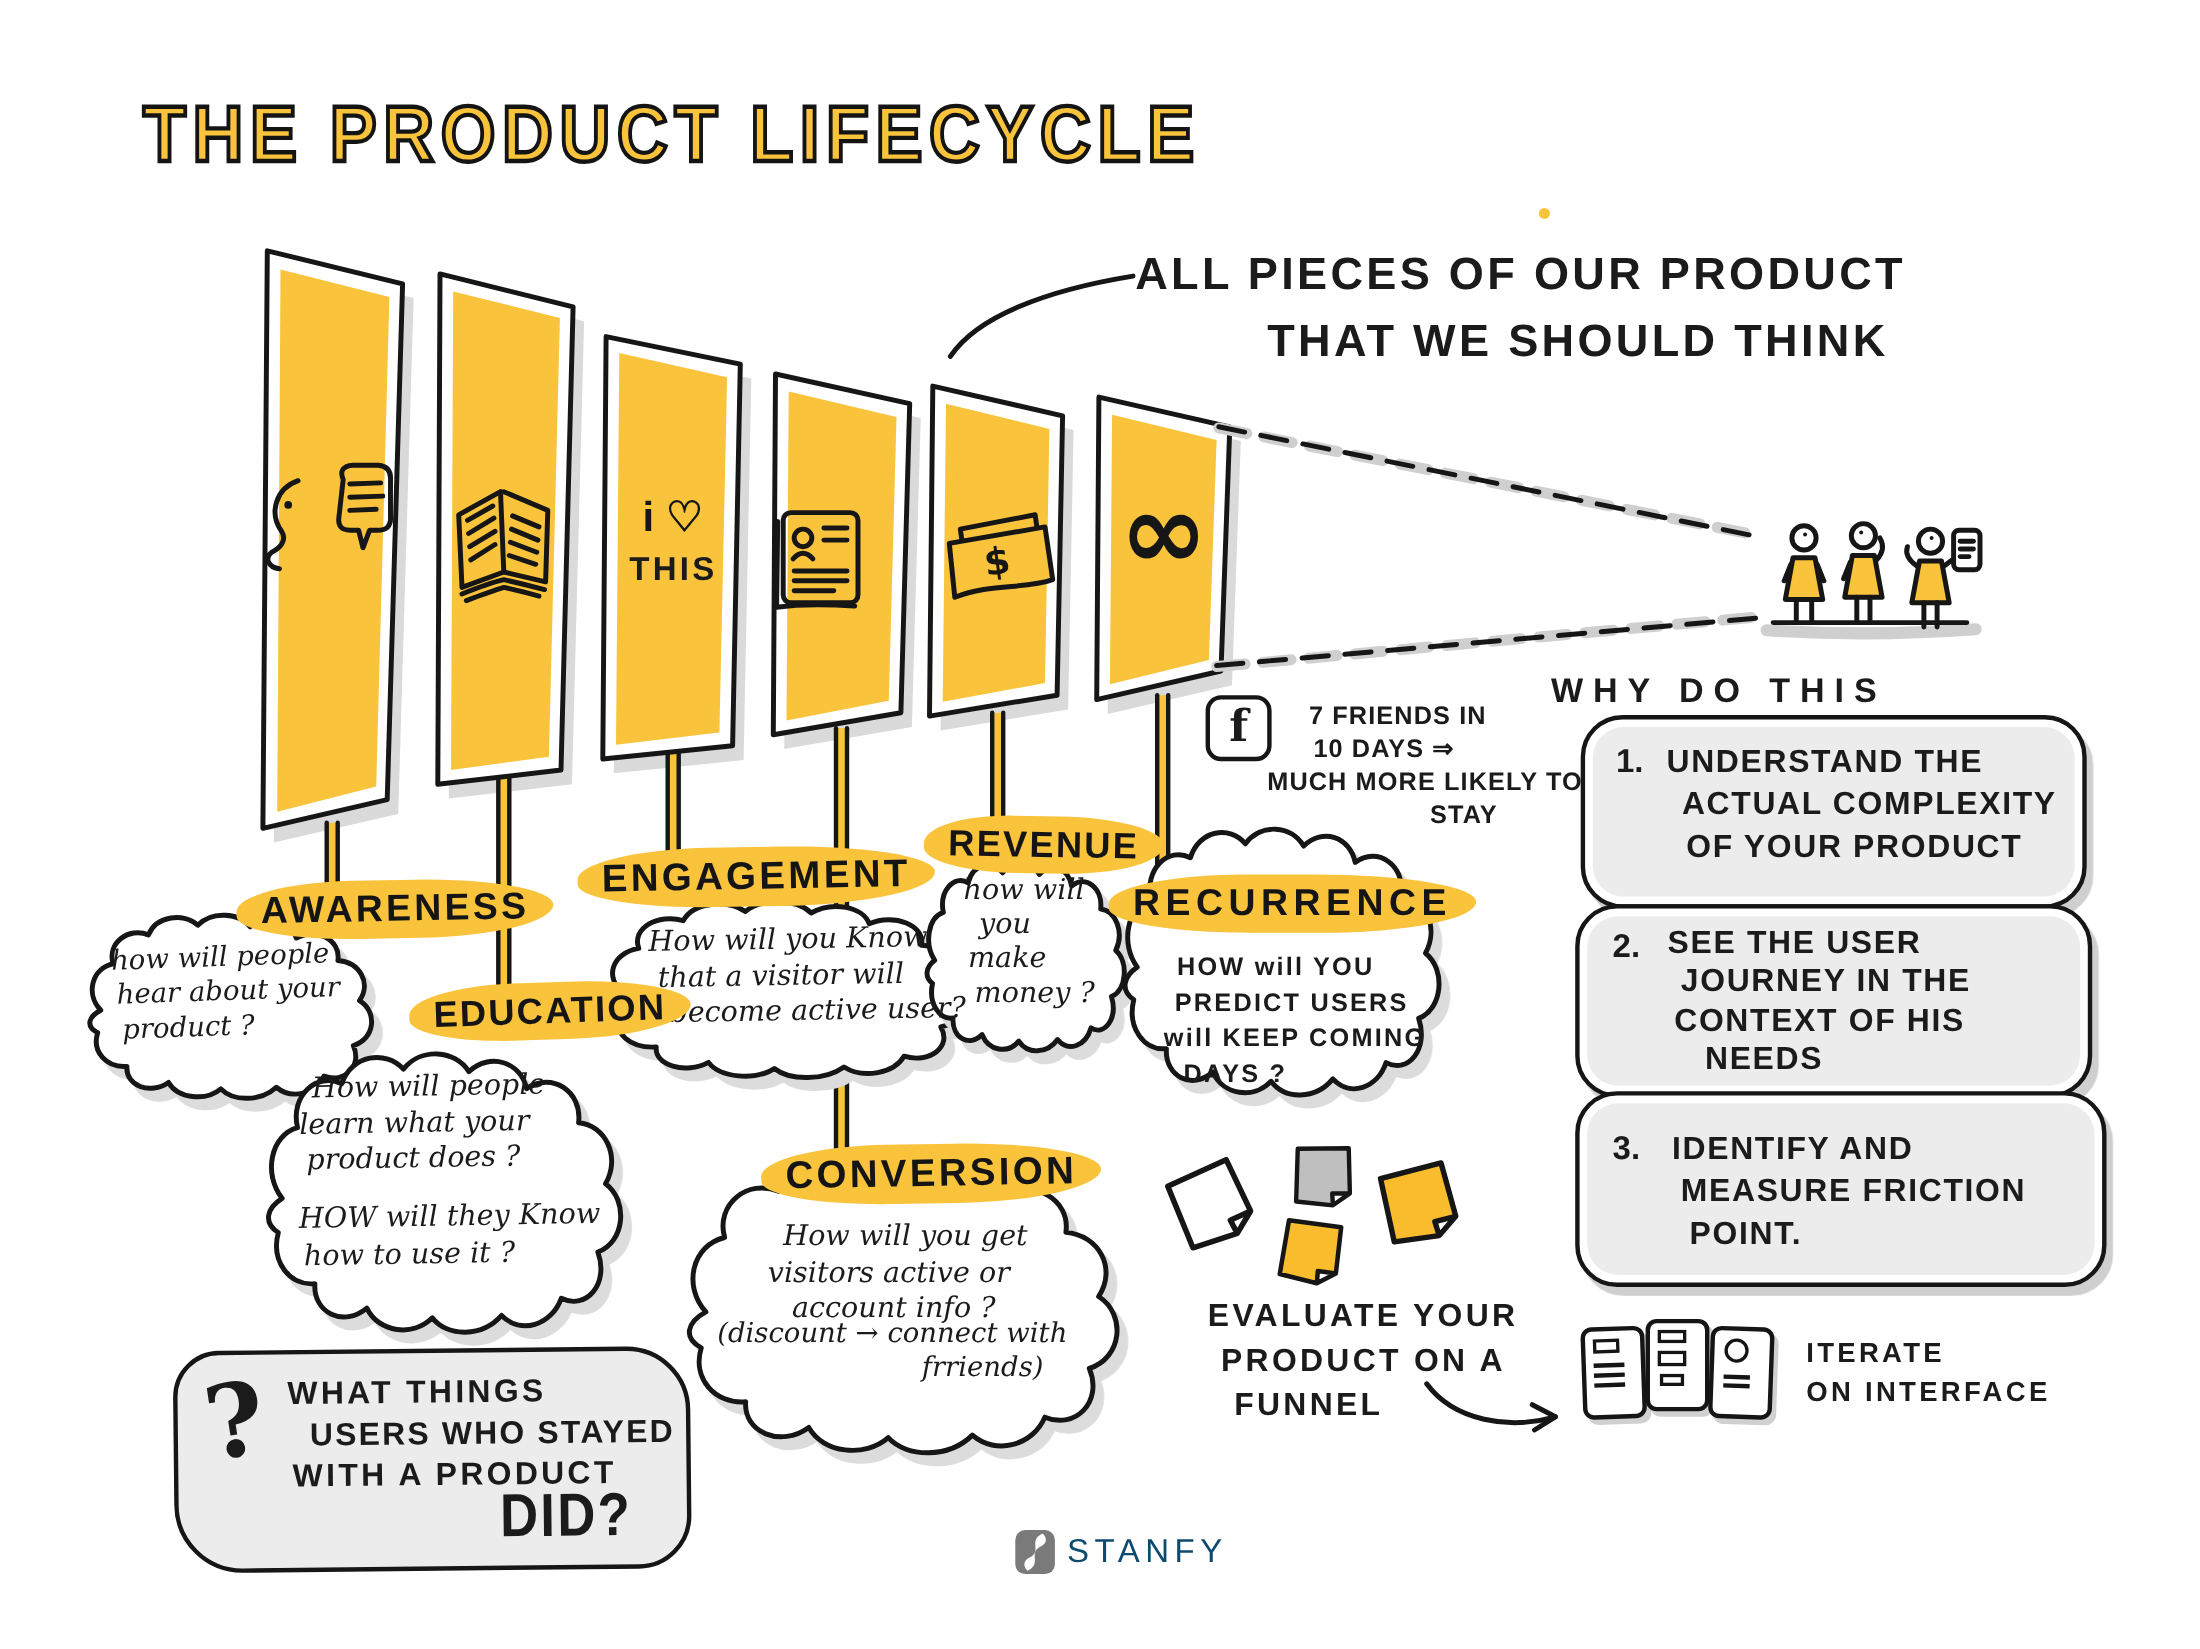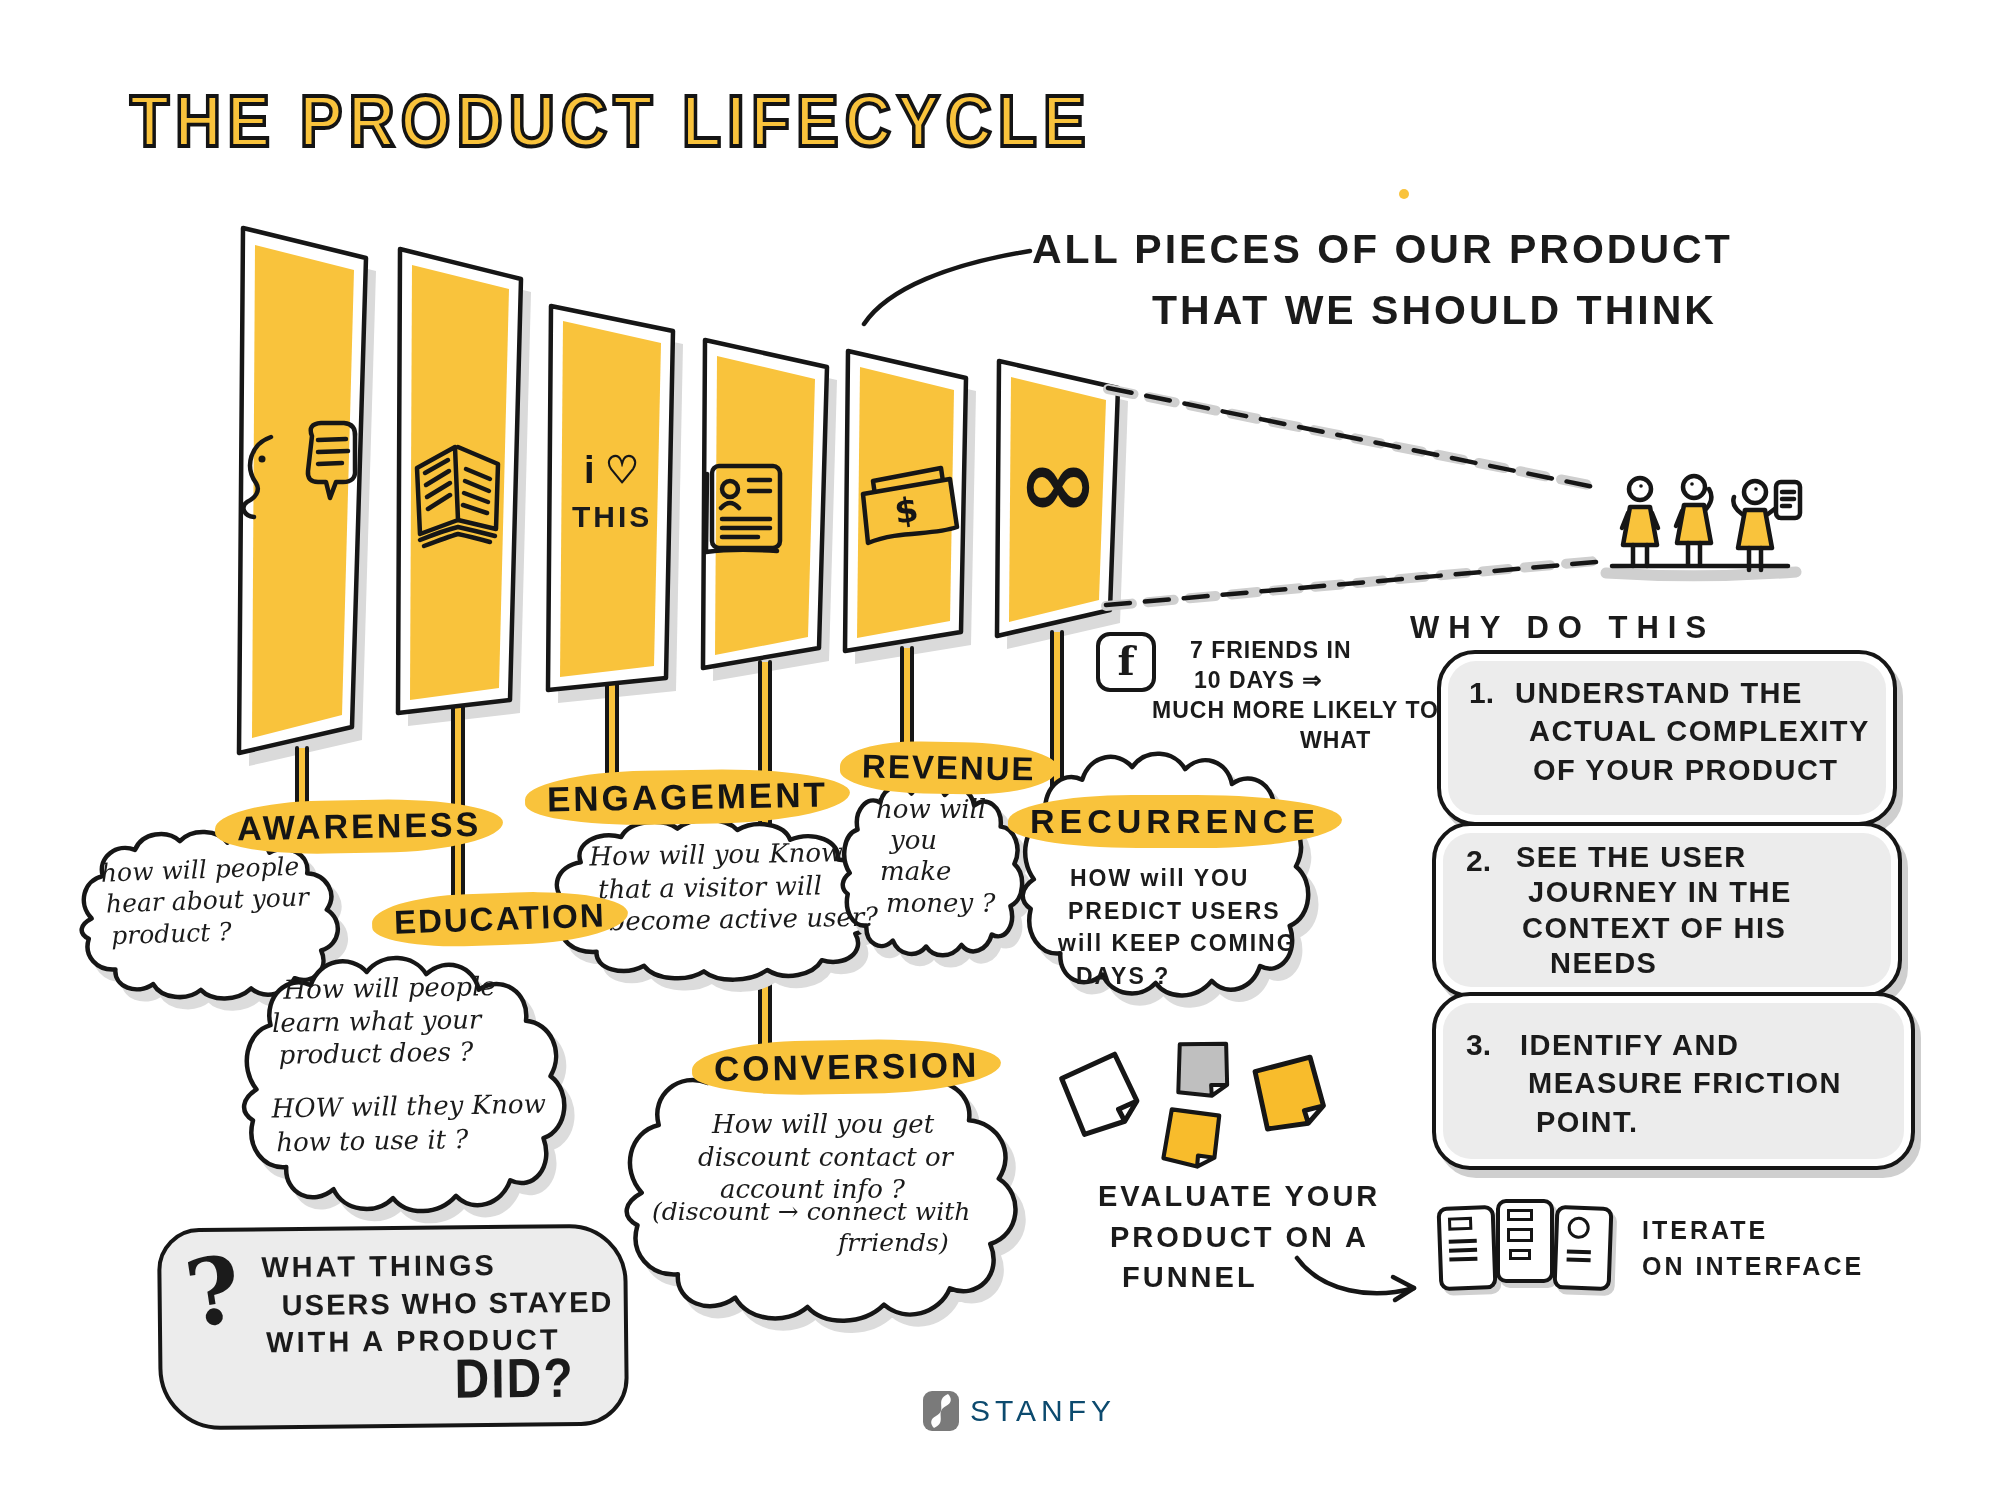--- a/index.html
+++ b/index.html
@@ -262,37 +262,37 @@
     <span class="line" style="margin-left:18px">money ?</span>
   </div>
   <div class="cloudtext caps" style="left:1058px;top:862px;font-size:23px;letter-spacing:2px;line-height:1.42">
     <span class="line" style="margin-left:12px">HOW will YOU</span>
     <span class="line" style="margin-left:10px">PREDICT USERS</span>
     <span class="line">will KEEP COMING</span>
     <span class="line" style="margin-left:18px">DAYS ?</span>
   </div>
   <div class="cloudtext script" style="left:698px;top:1108px;font-size:26px;line-height:1.25">
     <span class="line" style="margin-left:14px">How will you get</span>
-    <span class="line">discount contact or</span>
+    <span class="line">visitors active or</span>
     <span class="line" style="margin-left:22px">account info ?</span>
   </div>
   <div class="cloudtext script" style="left:652px;top:1196px;font-size:25px;line-height:1.25">
     <span class="line">(discount → connect with</span>
     <span class="line" style="margin-left:186px">frriends)</span>
   </div>
 
   <div class="abs" style="left:1096px;top:628px;z-index:5">
     <div style="position:absolute;left:0;top:4px;width:52px;height:52px;border:4.5px solid #161616;border-radius:14px;background:#fff;text-align:center">
       <span style="font-family:'DejaVu Serif',serif;font-weight:700;font-size:40px;line-height:50px">f</span>
     </div>
     <div class="caps" style="position:absolute;left:56px;top:8px;font-size:23px;letter-spacing:1px;line-height:1.3;width:300px">
       <span class="line" style="margin-left:38px">7 FRIENDS IN</span>
       <span class="line" style="margin-left:42px">10 DAYS ⇒</span>
       <span class="line">MUCH MORE LIKELY TO</span>
-      <span class="line" style="margin-left:148px">WHAT</span>
+      <span class="line" style="margin-left:148px">STAY</span>
     </div>
   </div>
 
   <div class="abs caps" style="left:1410px;top:610px;font-size:31px;letter-spacing:9px;z-index:5;white-space:nowrap">WHY DO THIS</div>
 
   <div class="whybox" style="left:1437px;top:650px;width:452px;height:168px">
     <div class="inner"></div>
     <span class="num" style="left:28px;top:22px">1.</span>
     <div class="lines" style="left:74px;top:20px">
       <span class="line">UNDERSTAND THE</span>

